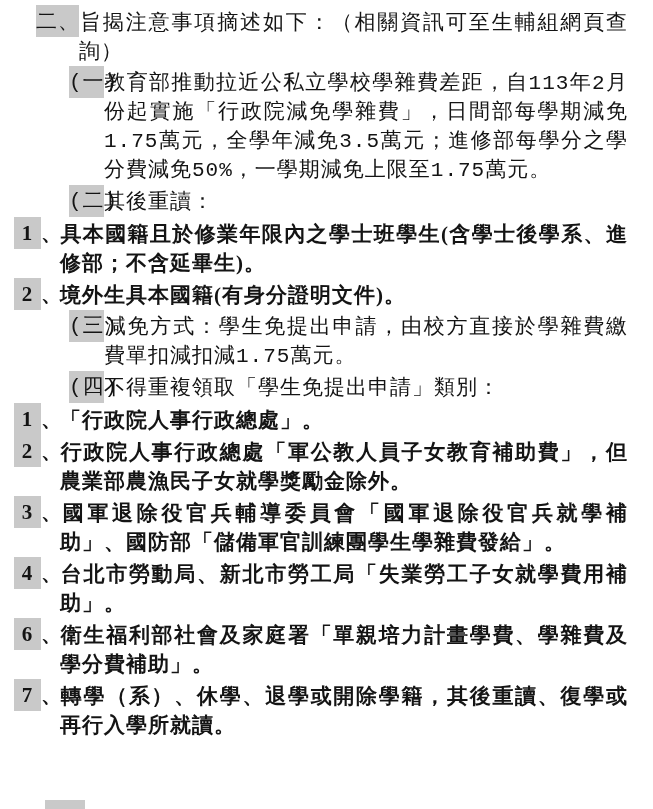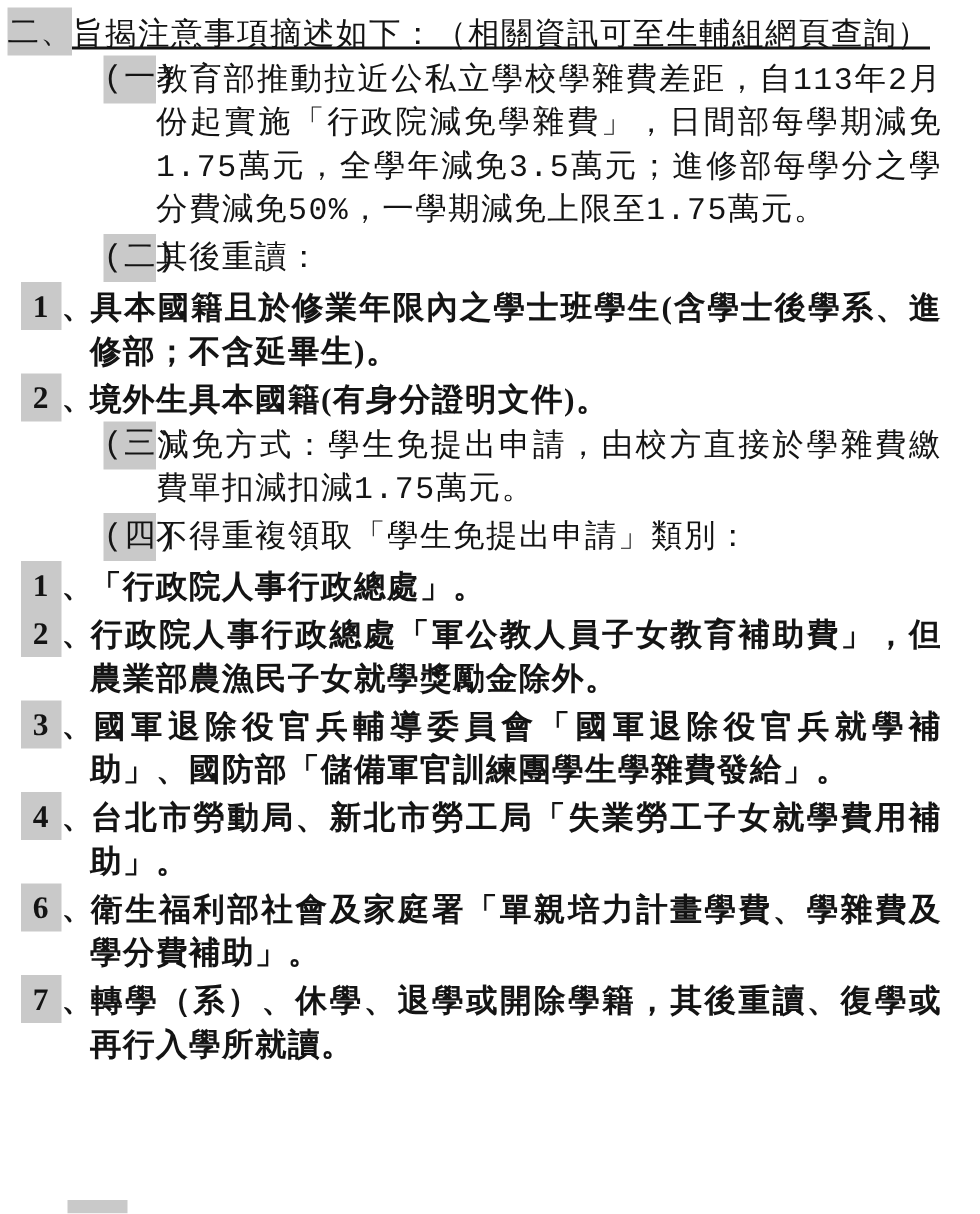--- a/index.html
+++ b/index.html
@@ -29,21 +29,21 @@
   }
   .item{
     font-size:21px;
     line-height:29px;
     letter-spacing:1px;
     text-align:justify;
     text-justify:inter-character;
     word-break:break-all;
   }
   
-  .lv1{ padding-left:48px;  text-indent:-43px;text-decoration:underline; }
+  .lv1{ padding-left:79px;  text-indent:-43px; }
   .lv2{ padding-left:104px;  text-indent:-35px;font-family:Liberation Mono, monospace; }
   .lv3{ padding-left:60px; text-indent:-46px;font-weight:bold; }
 
   .marker{ display:inline-block; text-indent:0; vertical-align:bottom; white-space:nowrap; }
   .lv1 .marker{ width:43px; }
   .lv2 .marker{ width:35px; }
   .lv3 .marker{ width:46px; }
 
   .hl{ background:var(--hl); padding-top:2px; padding-bottom:1px; }
 

